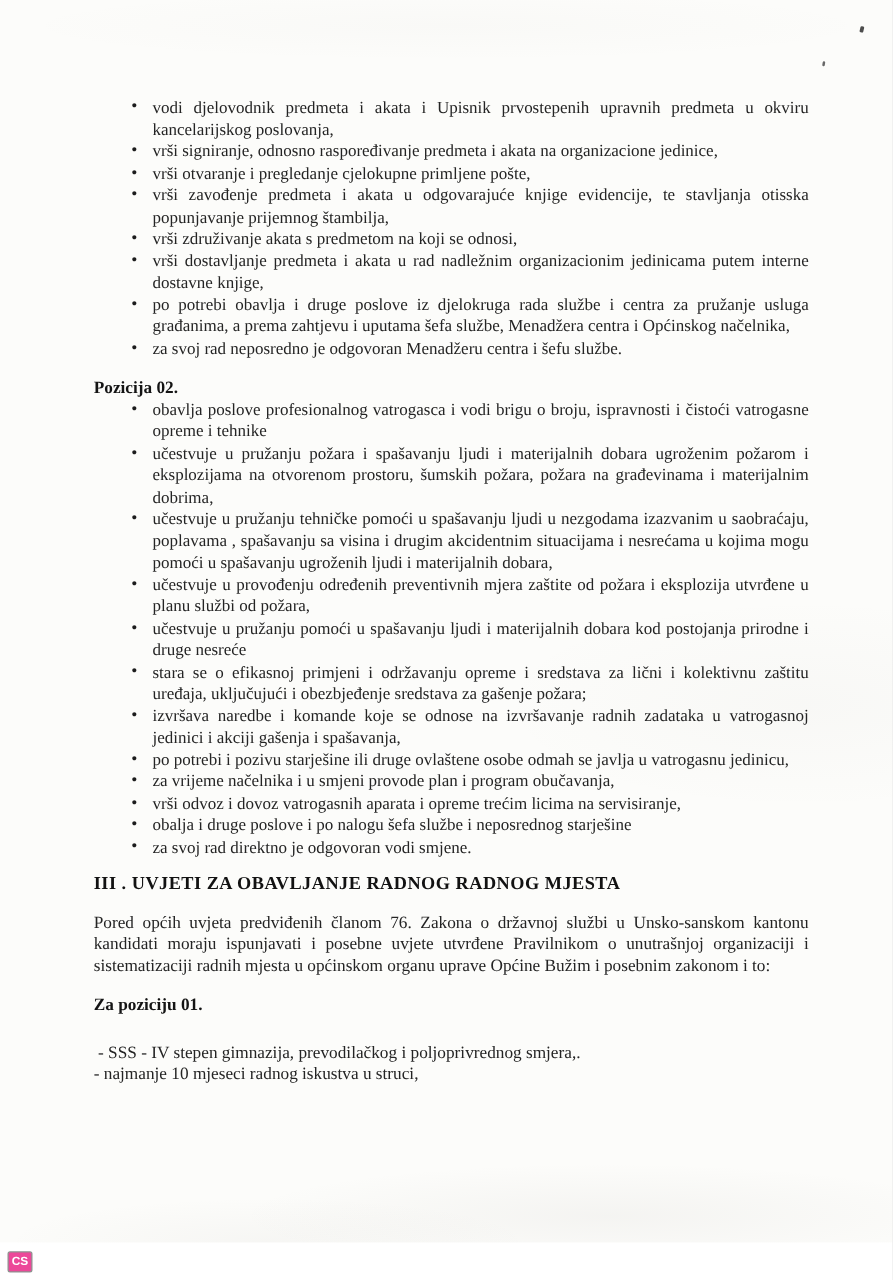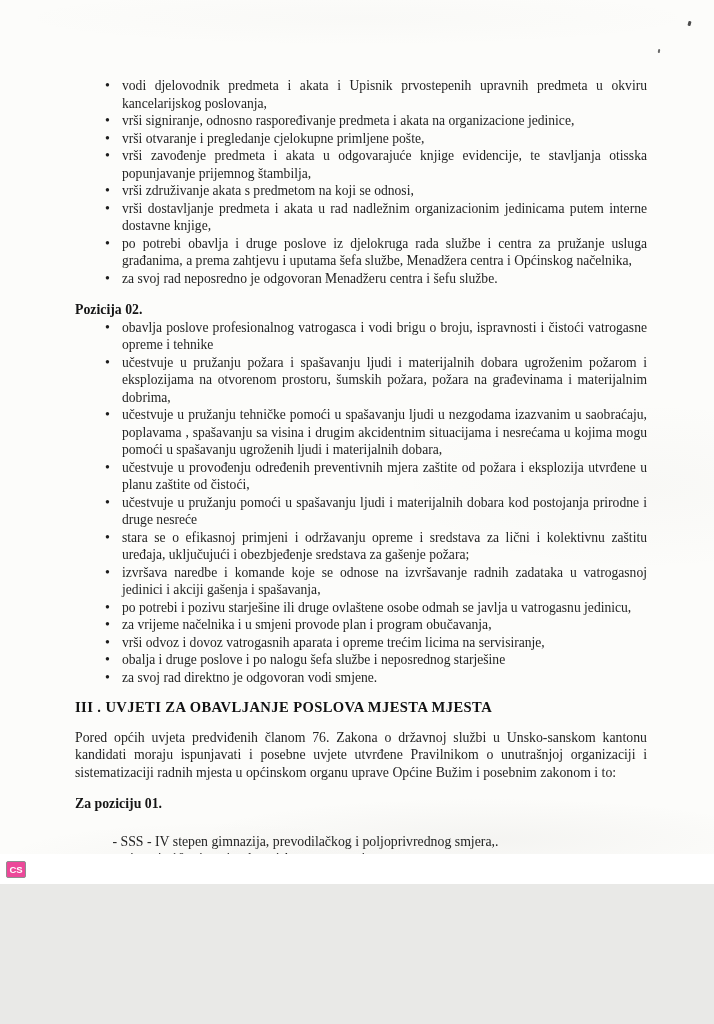--- a/index.html
+++ b/index.html
@@ -3,21 +3,21 @@
 <meta charset="utf-8">
 <style>
   html, body {
     margin: 0;
     padding: 0;
     background: #e9e9e7;
   }
   .page {
     position: relative;
     width: 714px;
-    height: 884px;
+    height: 1024px;
     background: #fcfcfa;
     background-image:
       radial-gradient(ellipse 420px 60px at 68% 95%, rgba(120,115,105,0.06), transparent 70%),
       radial-gradient(ellipse 300px 50px at 30% 97%, rgba(120,115,105,0.045), transparent 70%),
       radial-gradient(ellipse 350px 120px at 90% 55%, rgba(130,125,115,0.03), transparent 70%),
       radial-gradient(ellipse 500px 40px at 50% 2%, rgba(130,125,115,0.025), transparent 70%);
     overflow: hidden;
     font-family: "Liberation Serif", serif;
     color: #242424;
   }
@@ -61,21 +61,20 @@
     font-size: 14.6px;
     letter-spacing: 0.4px;
   }
   .body-paragraph {
     margin: 12px 0 0 0;
     text-align: justify;
     font-size: 13.8px;
   }
   .requirements {
     margin-top: 20px;
-    margin-left: 34px;
   }
   .req-line {
     white-space: pre-wrap;
     font-size: 13.8px;
   }
   .speck {
     position: absolute;
     background: #4d4d4d;
     border-radius: 1px;
   }
@@ -133,32 +132,32 @@
       <li>po potrebi obavlja i druge poslove iz djelokruga rada službe i centra za pružanje usluga građanima, a prema zahtjevu i uputama šefa službe, Menadžera centra i Općinskog načelnika,</li>
       <li>za svoj rad neposredno je odgovoran Menadžeru centra i šefu službe.</li>
     </ul>
 
     <p class="subhead">Pozicija 02.</p>
 
     <ul class="duties">
       <li>obavlja poslove profesionalnog vatrogasca i vodi brigu o broju, ispravnosti i čistoći vatrogasne opreme i tehnike</li>
       <li>učestvuje u pružanju požara i spašavanju ljudi i materijalnih dobara ugroženim požarom i eksplozijama na otvorenom prostoru, šumskih požara, požara na građevinama i materijalnim dobrima,</li>
       <li>učestvuje u pružanju tehničke pomoći u spašavanju ljudi u nezgodama izazvanim u saobraćaju, poplavama , spašavanju sa visina i drugim akcidentnim situacijama i nesrećama u kojima mogu pomoći u spašavanju ugroženih ljudi i materijalnih dobara,</li>
-      <li>učestvuje u provođenju određenih preventivnih mjera zaštite od požara i eksplozija utvrđene u planu zaštite od čistoći,</li>
+      <li>učestvuje u provođenju određenih preventivnih mjera zaštite od požara i eksplozija utvrđene u planu službi od požara,</li>
       <li>učestvuje u pružanju pomoći u spašavanju ljudi i materijalnih dobara kod postojanja prirodne i druge nesreće</li>
       <li>stara se o efikasnoj primjeni i održavanju opreme i sredstava za lični i kolektivnu zaštitu uređaja, uključujući i obezbjeđenje sredstava za gašenje požara;</li>
       <li>izvršava naredbe i komande koje se odnose na izvršavanje radnih zadataka u vatrogasnoj jedinici i akciji gašenja i spašavanja,</li>
       <li>po potrebi i pozivu starješine ili druge ovlaštene osobe odmah se javlja u vatrogasnu jedinicu,</li>
       <li>za vrijeme načelnika i u smjeni provode plan i program obučavanja,</li>
       <li>vrši odvoz i dovoz vatrogasnih aparata i opreme trećim licima na servisiranje,</li>
       <li>obalja i druge poslove i po nalogu šefa službe i neposrednog starješine</li>
       <li>za svoj rad direktno je odgovoran vodi smjene.</li>
     </ul>
 
-    <p class="section-heading">III . UVJETI ZA OBAVLJANJE POSLOVA MJESTA MJESTA</p>
+    <p class="section-heading">III . UVJETI ZA OBAVLJANJE RADNOG RADNOG MJESTA</p>
 
     <p class="body-paragraph">Pored općih uvjeta predviđenih članom 76. Zakona o državnoj službi u Unsko-sanskom kantonu kandidati moraju ispunjavati i posebne uvjete utvrđene Pravilnikom o unutrašnjoj organizaciji i sistematizaciji radnih mjesta u općinskom organu uprave Općine Bužim i posebnim zakonom i to:</p>
 
     <p class="subhead">Za poziciju 01.</p>
 
     <div class="requirements">
       <div class="req-line"> - SSS - IV stepen gimnazija, prevodilačkog i poljoprivrednog smjera,.</div>
       <div class="req-line">- najmanje 10 mjeseci radnog iskustva u struci,</div>
     </div>
 

